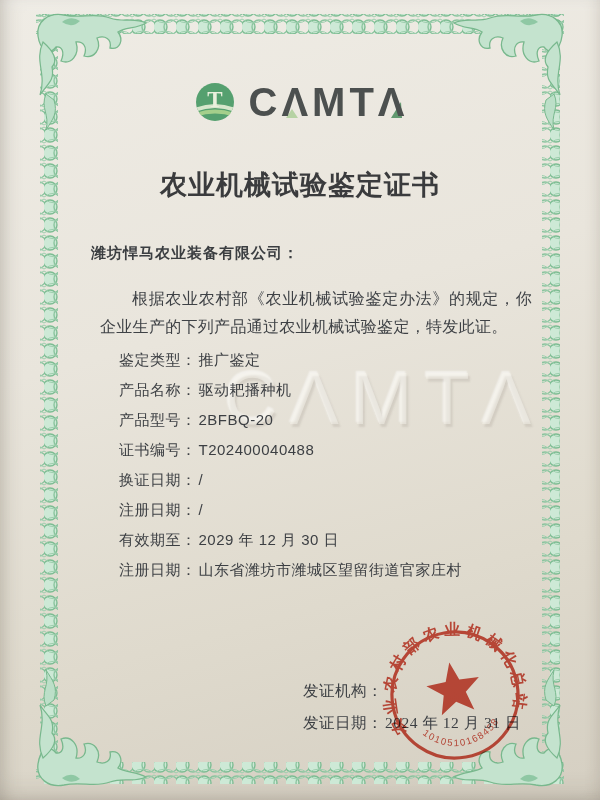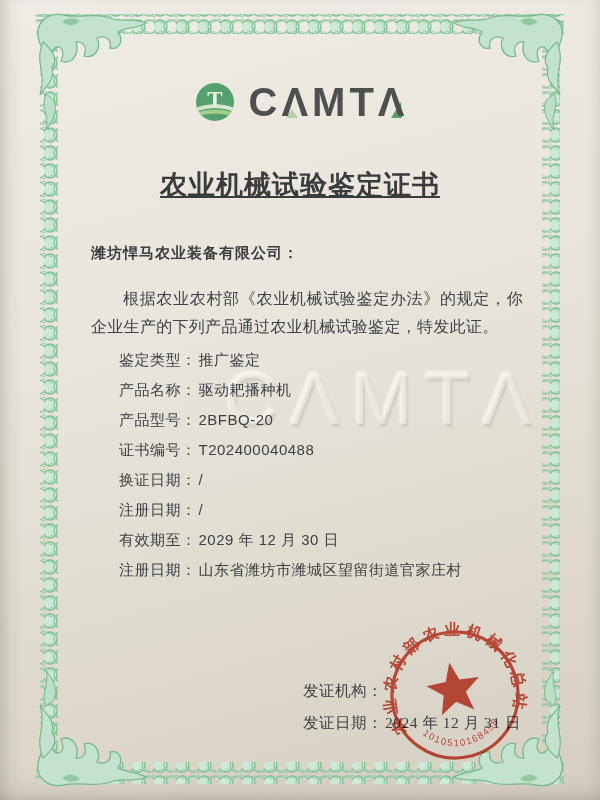--- a/index.html
+++ b/index.html
@@ -26,24 +26,24 @@
   .logo-svg{width:40px;height:40px;display:block;}
   .brand{display:flex;align-items:flex-end;gap:4px;}
   .letter{position:relative;z-index:0;font-size:40px;line-height:1;font-weight:bold;color:#4c504f;}
   .letter .glyph{position:relative;z-index:1;}
   .tri{position:absolute;z-index:-1;width:0;height:0;}
   .tri-a1{left:5px;bottom:4px;border-left:6px solid transparent;border-right:6px solid transparent;border-bottom:9px solid #b6d2a3;}
   .tri-a2{right:3px;bottom:4px;border-left:10px solid transparent;border-right:1px solid transparent;border-bottom:16px solid #61996f;}
   
   .title{position:absolute;top:167px;left:0;width:100%;text-align:center;
     font-size:27px;font-weight:bold;color:#3a3b3d;letter-spacing:1px;
-    font-family:"Liberation Serif",serif;text-decoration:underline;}
+    font-family:"Liberation Serif",serif;}
   
   .recipient{position:absolute;left:91px;top:244px;font-size:15px;font-weight:bold;color:#3b3e41;letter-spacing:1px;}
-  .paragraph{position:absolute;left:91px;top:285px;width:432px;
+  .paragraph{position:absolute;left:100px;top:285px;width:432px;
     font-size:16px;line-height:28px;color:#3f4246;text-indent:2em;
     letter-spacing:.3px;text-align:justify;}
   
   .fields{position:absolute;left:119px;top:345px;display:flex;flex-direction:column;}
   .field-row{height:30px;line-height:30px;font-size:15px;color:#3c3f43;letter-spacing:.5px;white-space:nowrap;}
   .field-value{margin-left:2px;}
   
   .footer{position:absolute;left:303px;top:675px;font-size:15.5px;color:#3c3f43;letter-spacing:.5px;font-family:Liberation Serif, serif;}
   .footer-row{height:32px;line-height:32px;white-space:nowrap;}
   

